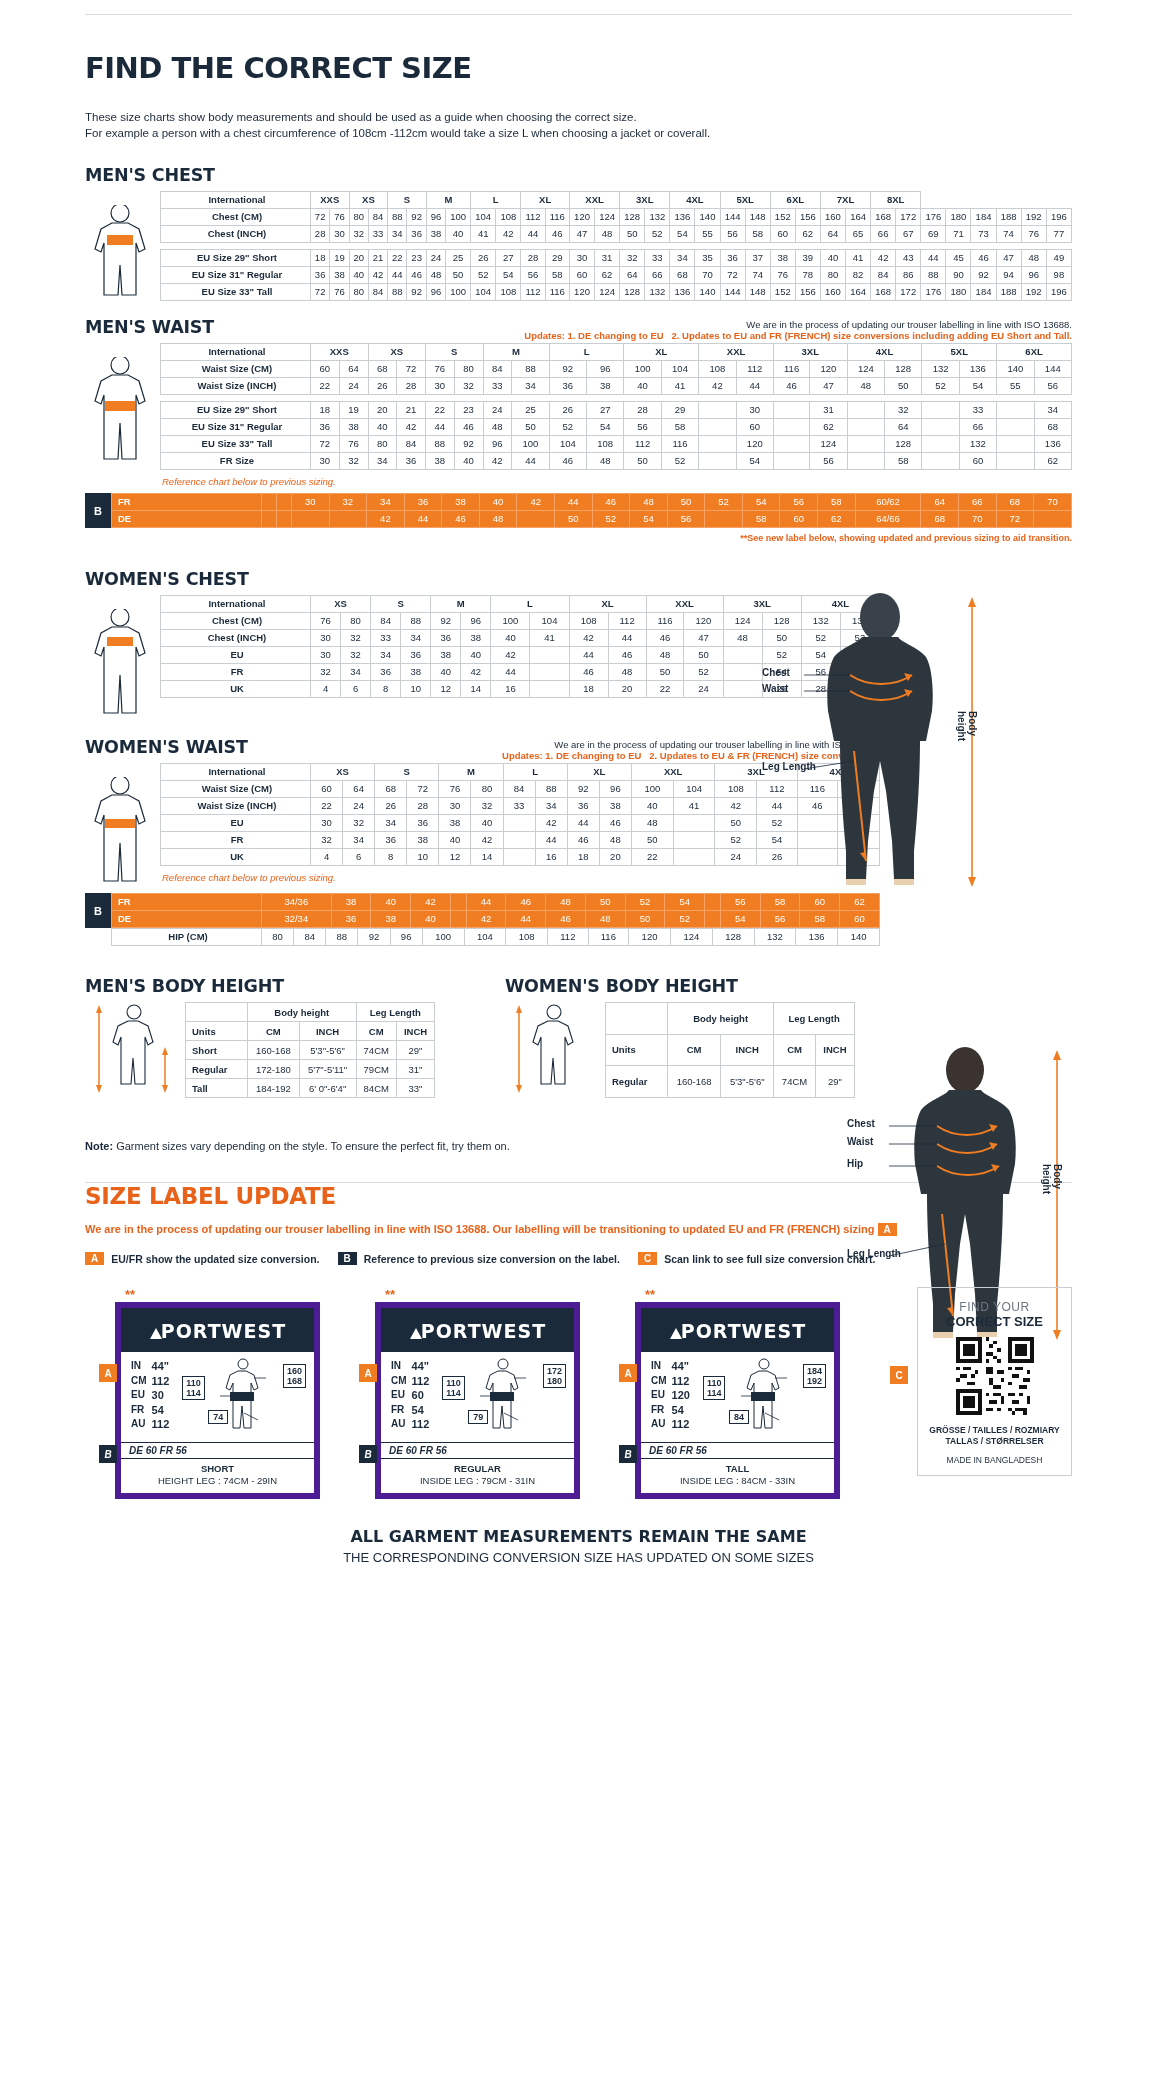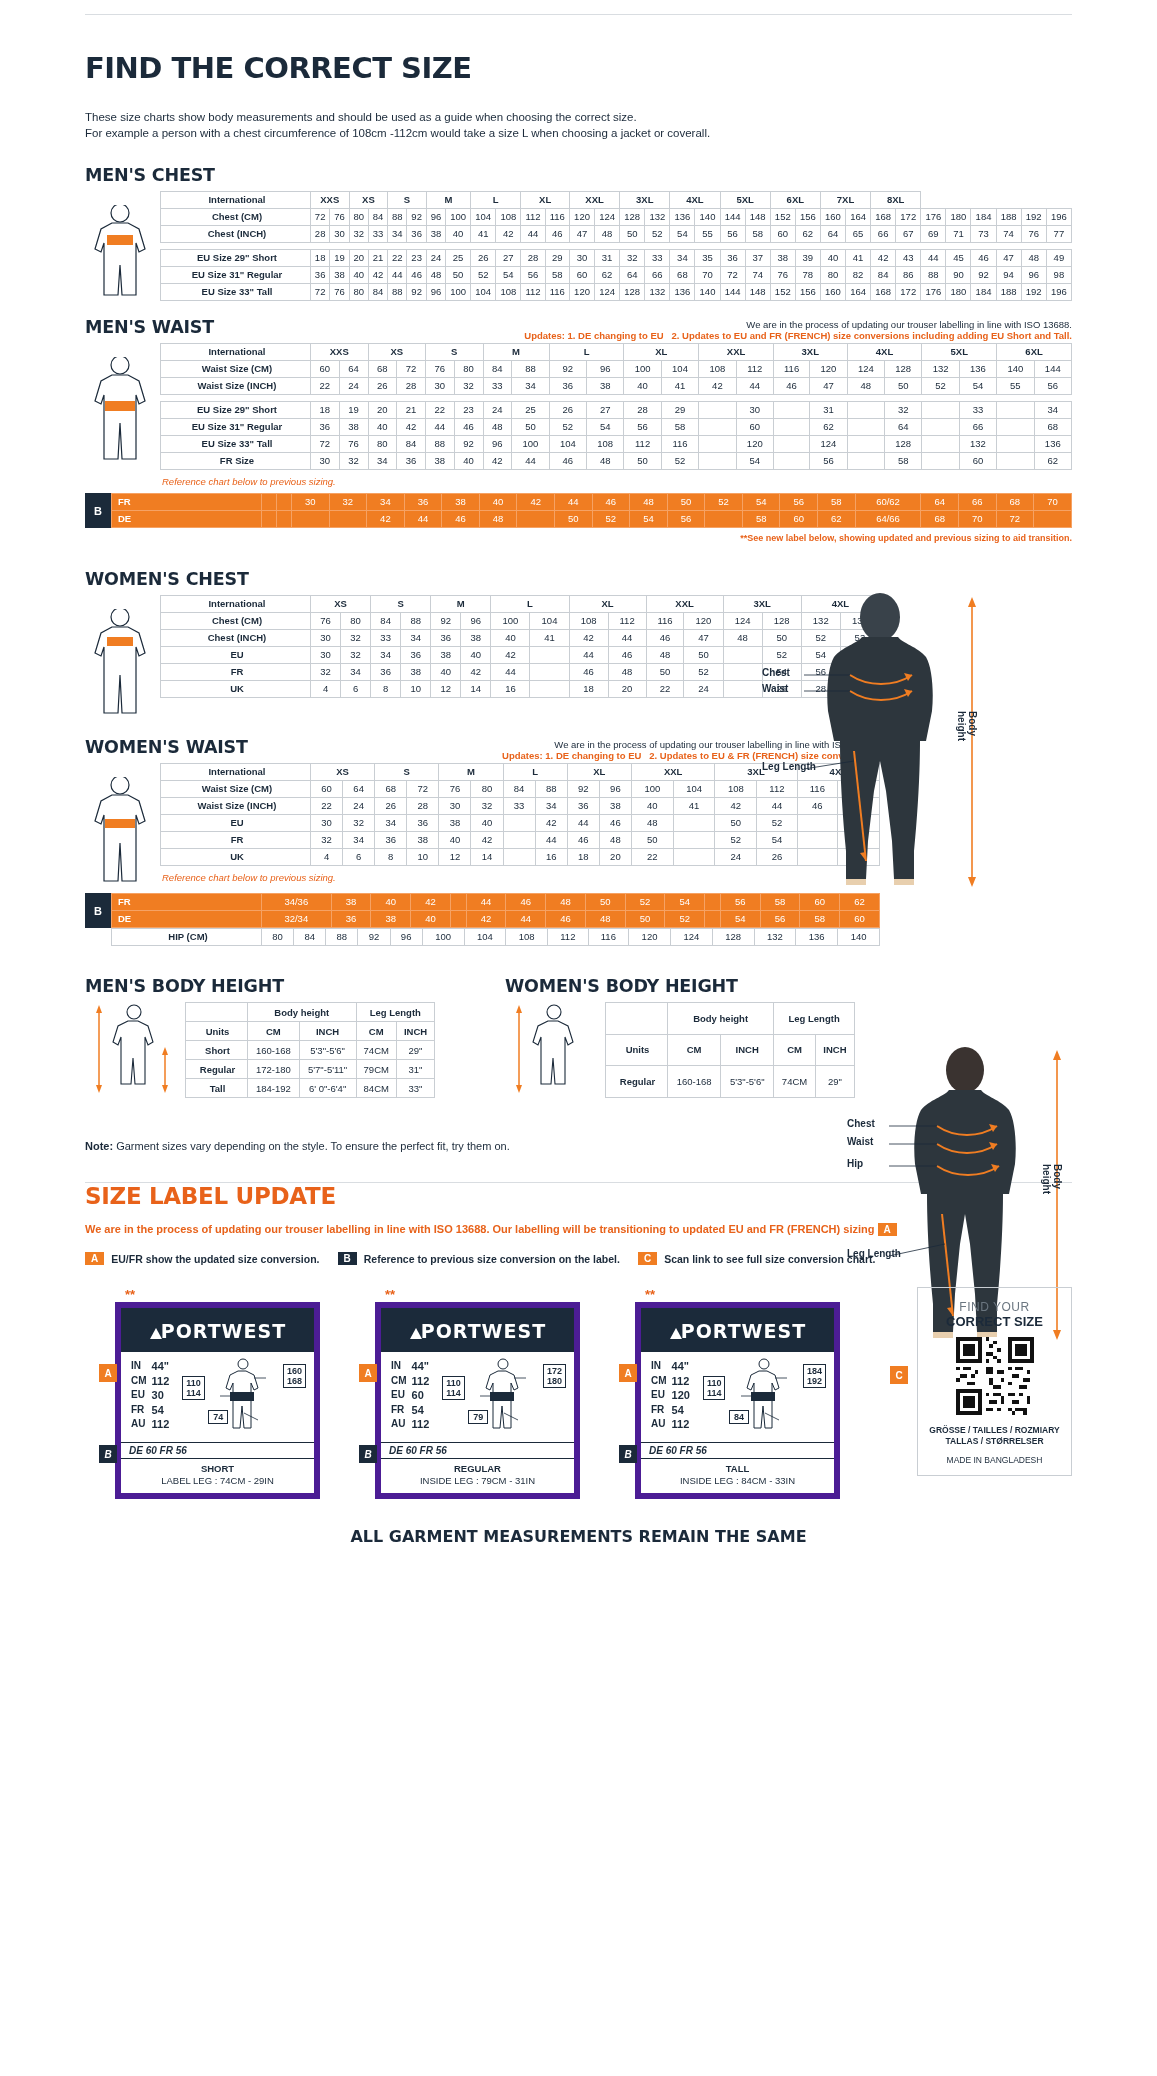--- a/index.html
+++ b/index.html
@@ -54,21 +54,21 @@
   .figure-svg { display:block; }
 
   .models { position:absolute; right:60px; width:250px; }
   .model-box { position:relative; }
 
   .bodyheight-row { display:flex; gap:40px; margin-top:30px; }
   .bh-col { width:380px; }
   table.bh { border-collapse:collapse; font-size:9.5px; width:250px; }
   table.bh td, table.bh th { border:1px solid #c9ced3; padding:2px 4px; text-align:center; height:16px; }
   table.bh th { font-weight:bold; }
-  table.bh td.lbl, table.bh th.lbl { text-align:center; padding-left:6px; font-weight:bold; width:62px; }
+  table.bh td.lbl, table.bh th.lbl { text-align:left; padding-left:6px; font-weight:bold; width:62px; }
 
   .note-bottom { font-size:11px; margin-top:42px; }
   .note-bottom b { font-weight:bold; }
 
   .divider2 { border-top:1px solid #d9dde1; margin:30px 85px 0 85px; }
 
   h2.ind { font-size:23px; font-weight:bold; color:#1b2a3a; font-family:"DejaVu Sans", sans-serif; margin:30px 0 0 0; letter-spacing:-0.3px;}
   h2.ind2 { font-size:23px; font-weight:bold; color:#e8621a; font-family:"DejaVu Sans", sans-serif; margin:0 0 14px 0; letter-spacing:-0.3px;}
   .trans-text { font-size:11px; color:#e8621a; font-weight:bold; margin-bottom:16px; }
   .chip { display:inline-block; background:#f07d22; color:#fff; font-weight:bold; font-size:10px; padding:1px 6px; }
@@ -1136,21 +1136,21 @@
                       <rect x="50" y="34" width="24" height="9" fill="#1b2a3a"></rect>
                       <line x1="40" y1="38" x2="50" y2="38" stroke="#1b2a3a" stroke-width="0.8"></line>
                       <line x1="74" y1="20" x2="86" y2="20" stroke="#1b2a3a" stroke-width="0.8"></line>
                       <line x1="64" y1="55" x2="78" y2="62" stroke="#1b2a3a" stroke-width="0.8"></line>
                     </svg><div style="position:absolute;left:2px;top:18px;border:1px solid #1b2a3a;font-size:9px;font-weight:bold;line-height:10px;padding:1px 3px;text-align:center">110<br>114</div><div style="position:absolute;right:0;top:6px;border:1px solid #1b2a3a;font-size:9px;font-weight:bold;line-height:10px;padding:1px 3px;text-align:center">160<br>168</div><div style="position:absolute;left:28px;top:52px;border:1px solid #1b2a3a;font-size:9px;font-weight:bold;line-height:10px;padding:1px 4px;text-align:center">74</div></div>
                 </div>
               </div>
               <div class="defr" style="position:relative;"><div class="sidechip dark" style="top:2px">B</div>DE 60 FR 56</div>
               <div class="lblfoot">
                 <div>SHORT</div>
-                <div style="font-weight:normal">LABEL LEG : 74CM - 29IN</div>
+                <div style="font-weight:normal">HEIGHT LEG : 74CM - 29IN</div>
               </div>
             </div>
           </div>
           <div class="label-card">
             <div class="stars">**</div>
             <div class="label-inner">
               <div class="brandbar"><svg width="14" height="12" viewBox="0 0 14 12" style="vertical-align:middle;margin-right:-2px">
                   <polygon points="7,0 13,11 1,11" fill="#fff"></polygon>
                 </svg><span class="brandtext">PORTWEST</span></div>
               <div class="lblbody">
@@ -1317,15 +1317,16 @@
           </svg>
         </div>
         <div class="qr-foot">GRÖSSE / TAILLES / ROZMIARY</div>
         <div class="qr-foot">TALLAS / STØRRELSER</div>
         <div class="qr-made">MADE IN BANGLADESH</div>
       </div>
     </div>
 
     <div class="bottom-cta">
       <div class="l1">ALL GARMENT MEASUREMENTS REMAIN THE SAME</div>
+      <div class="l2">THE CORRESPONDING CONVERSION SIZE HAS UPDATED ON SOME SIZES</div>
     </div>
   </div>
 </div>
 
 </body></html>

